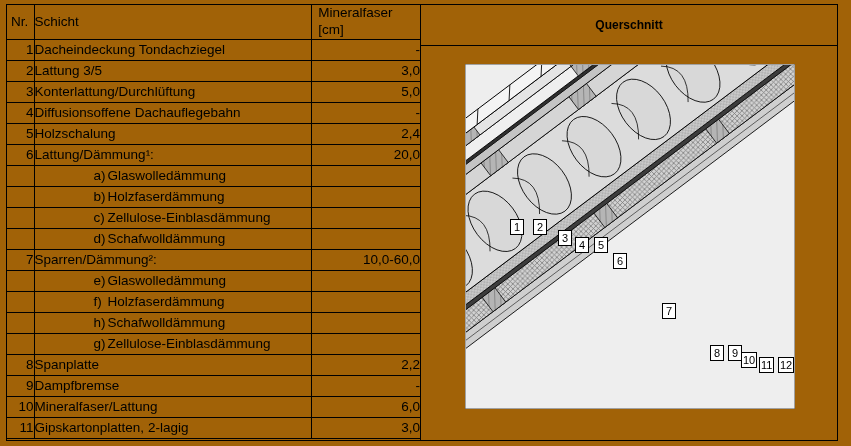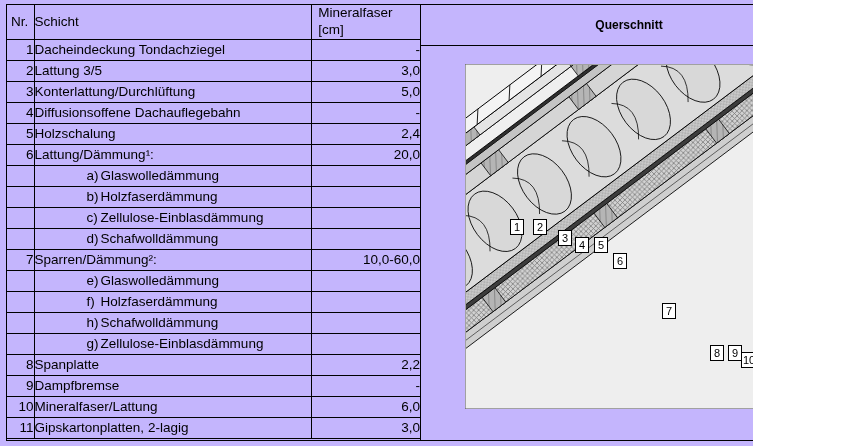--- a/index.html
+++ b/index.html
@@ -7,24 +7,24 @@
     padding: 0;
     background: #ffffff;
   }
   body {
     font-family: "Liberation Sans", sans-serif;
     font-size: 13px;
     color: #000000;
   }
   #page {
     position: relative;
-    width: 753px;
+    width: 851px;
     height: 446px;
     overflow: hidden;
-    background: #c4b5fd;
+    background: #a16207;
   }
   .outer-frame {
     position: absolute;
     left: 6px;
     top: 4px;
     width: 832px;
     height: 437px;
     border: 1px solid #000000;
     box-sizing: border-box;
     display: flex;
@@ -81,21 +81,21 @@
     text-align: left;
     padding-left: 6px;
     line-height: 1.25;
   }
   .sub-label {
     display: inline-block;
     width: 54px;
     padding-left: 40px;
     box-sizing: border-box;
   }
-  tr.sub td.name { padding-left: 12px; margin-top: 21px; }
+  tr.sub td.name { padding-left: 19px; margin-top: 21px; }
 
   
   .figure-wrap {
     flex: 1;
     display: flex;
     flex-direction: column;
   }
   .figure-title {
     height: 40px;
     border-bottom: 1px solid #000000;

